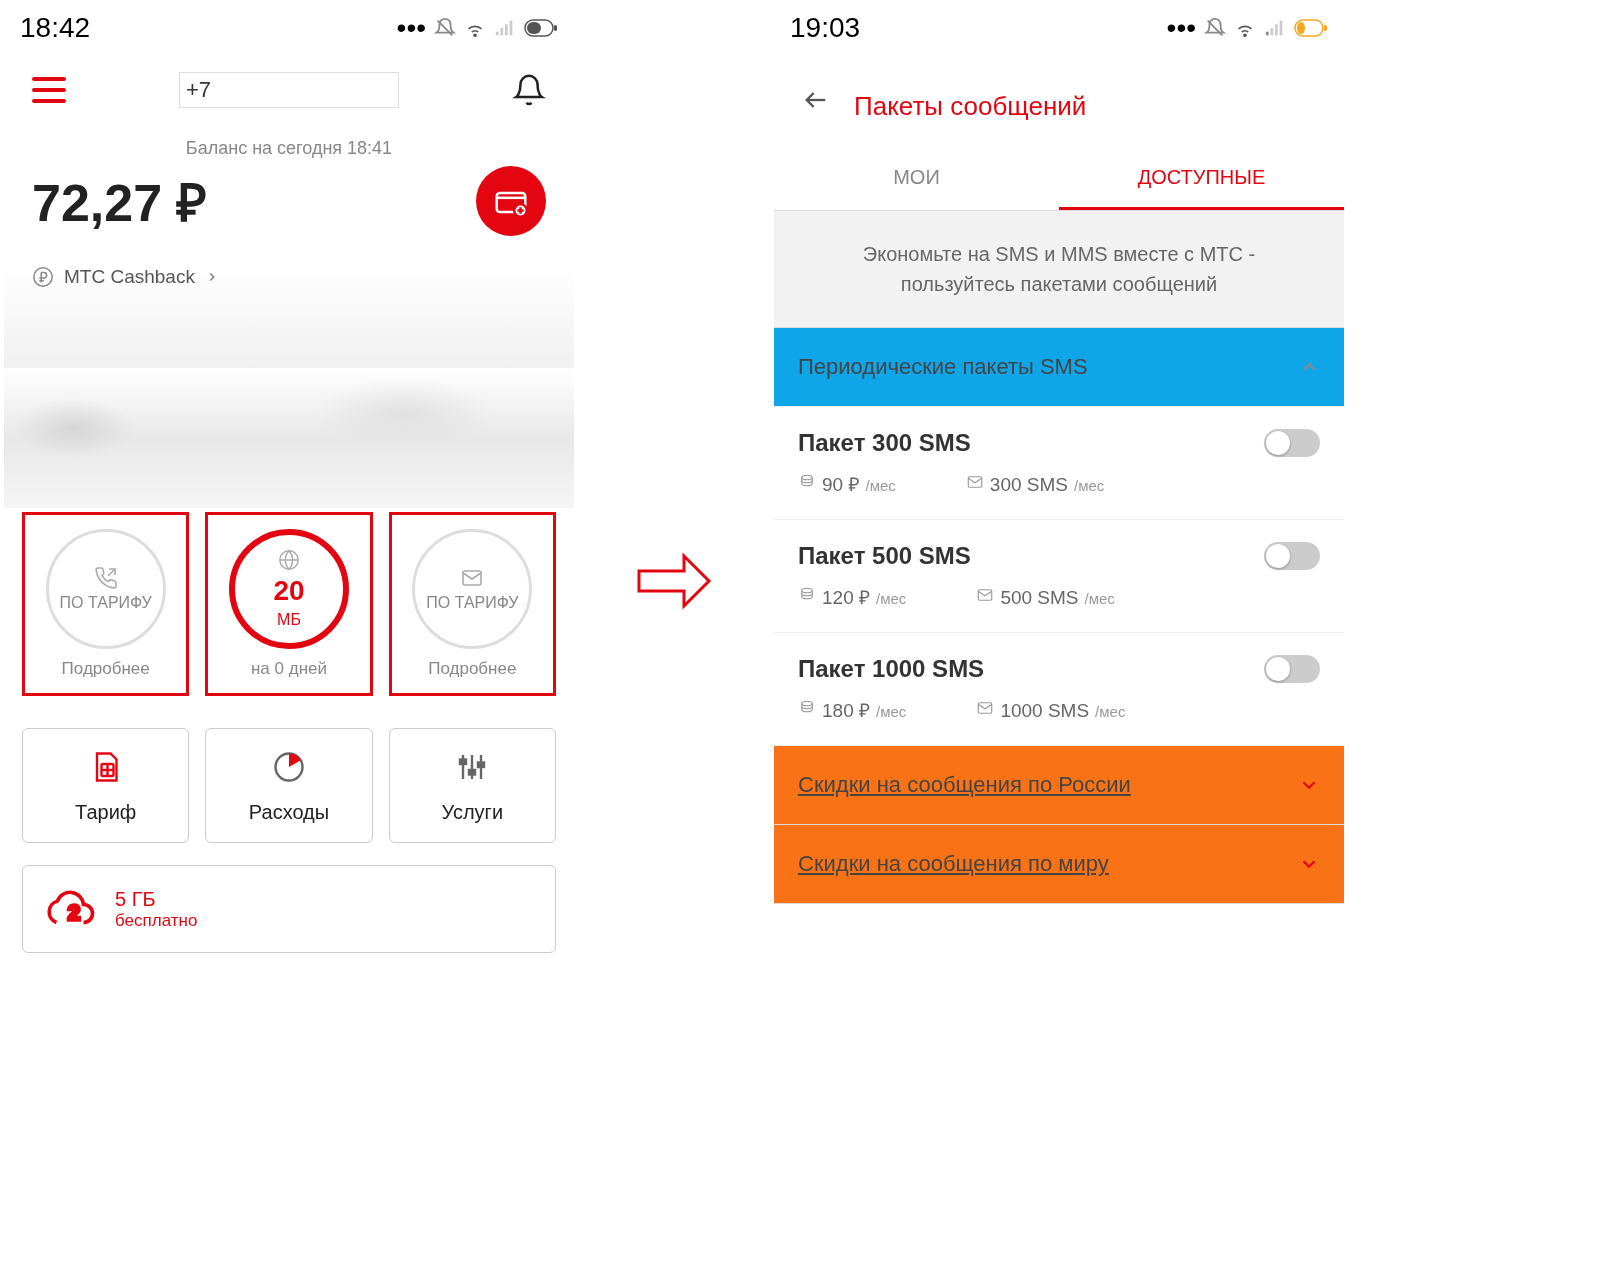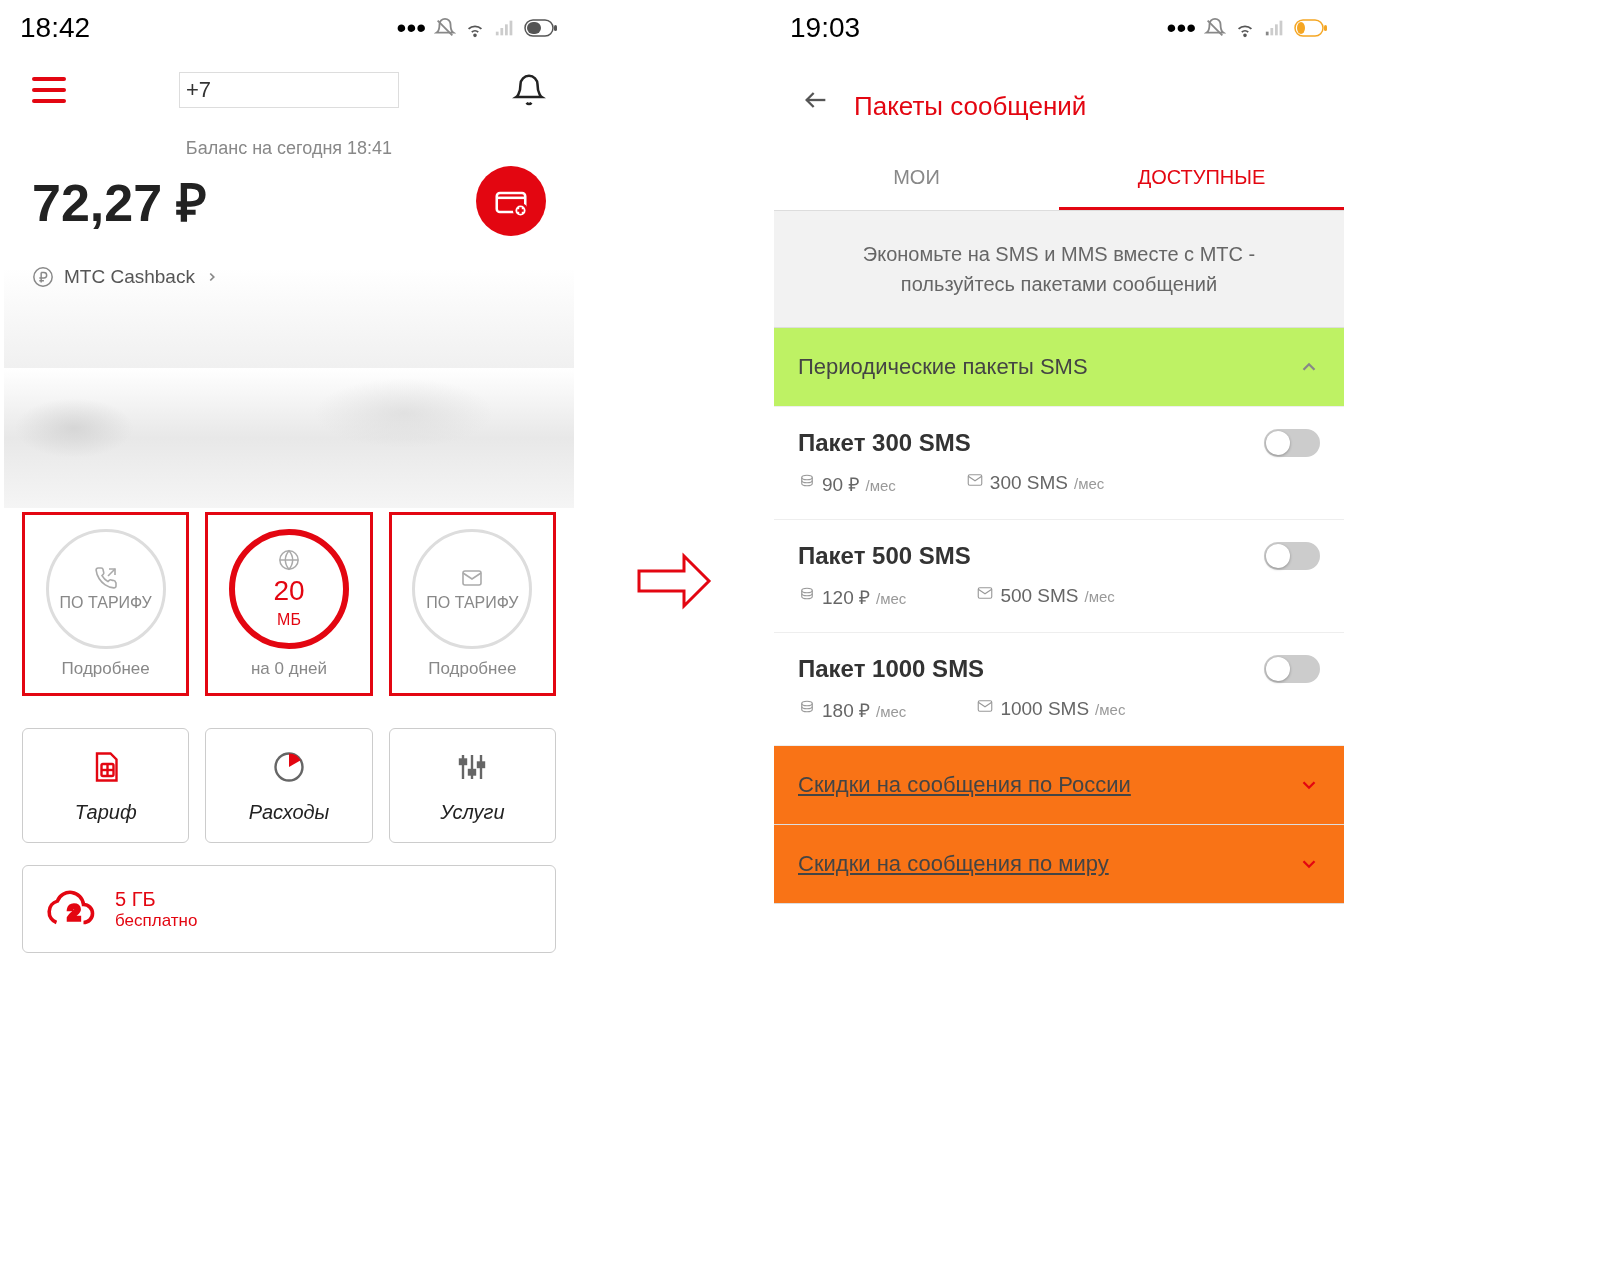--- a/index.html
+++ b/index.html
@@ -29,26 +29,26 @@
 .clouds { height: 140px; background: linear-gradient(180deg, rgba(240,240,240,0) 0%, #e8e8e8 50%, #f5f5f5 100%); position: relative; }
 .clouds::before { content: ""; position: absolute; left: 10px; top: 30px; width: 120px; height: 60px; background: radial-gradient(ellipse at center, rgba(200,200,200,0.6), transparent 70%); }
 .clouds::after { content: ""; position: absolute; right: 80px; top: 10px; width: 180px; height: 70px; background: radial-gradient(ellipse at center, rgba(210,210,210,0.5), transparent 70%); }
 
 
 .usage-row { display: flex; gap: 16px; padding: 4px 18px; }
 .usage-card { flex: 1; border: 3px solid #e30611; padding: 14px 8px; text-align: center; }
 .usage-circle { width: 120px; height: 120px; border-radius: 50%; border: 3px solid #ddd; margin: 0 auto 10px; display: flex; flex-direction: column; align-items: center; justify-content: center; gap: 4px; }
 .usage-circle.red { border: 6px solid #e30611; }
 .usage-circle-label { font-size: 16px; color: #888; font-weight: 500; }
-.usage-big { font-size: 28px; color: #e30611; font-weight: 400; }
+.usage-big { font-size: 28px; color: #e30611; font-weight: 700; }
 .usage-small { font-size: 16px; color: #e30611; text-transform: uppercase; }
 .usage-sub { color: #888; font-size: 17px; margin-top: 8px; }
 
 
-.action-row { display: flex; gap: 16px; padding: 28px 18px 14px; font-style: italic; }
+.action-row { display: flex; gap: 16px; padding: 28px 18px 14px; }
 .action-card { flex: 1; border: 1px solid #ccc; border-radius: 6px; padding: 18px 8px; text-align: center; }
 .action-icon { height: 40px; display: flex; align-items: center; justify-content: center; margin-bottom: 14px; }
 .action-label { font-size: 20px; color: #222; }
 
 
 .storage-card { margin: 8px 18px; border: 1px solid #ccc; border-radius: 6px; padding: 16px 20px; display: flex; align-items: center; gap: 18px; }
 .storage-text { flex: 1; }
 .storage-title { font-size: 22px; font-weight: 700; color: #222; }
 .storage-sub { font-size: 18px; color: #888; }
 .storage-right { }
@@ -58,25 +58,25 @@
 
 .arrow-between { align-self: center; margin-top: 200px; }
 
 
 .header2 { display: flex; align-items: center; gap: 24px; padding: 26px 28px; }
 .page-title { font-size: 26px; color: #e30611; font-weight: 500; margin-top: 13px; }
 .tabs { display: flex; border-bottom: 1px solid #ddd; }
 .tab { flex: 1; text-align: center; padding: 18px 0; font-size: 20px; color: #888; cursor: pointer; }
 .tab.active { color: #e30611; border-bottom: 3px solid #e30611; }
 .promo-banner { background: #f2f2f2; padding: 28px 30px; text-align: center; color: #666; font-size: 20px; line-height: 1.5; border-bottom: 1px solid #ddd; }
-.section-header { display: flex; justify-content: space-between; align-items: center; padding: 26px 24px; font-size: 22px; color: #444; border-bottom: 1px solid #eee; background: #bef264; }
+.section-header { display: flex; justify-content: space-between; align-items: center; padding: 26px 24px; font-size: 22px; color: #444; border-bottom: 1px solid #eee; background: #0ea5e9; }
 .package { padding: 22px 24px; border-bottom: 1px solid #eee; }
 .package-top { display: flex; justify-content: space-between; align-items: center; margin-bottom: 14px; }
 .package-name { font-size: 24px; font-weight: 700; color: #333; }
-.package-bottom { display: flex; gap: 70px; color: #666; font-size: 19px; }
+.package-bottom { display: flex; gap: 70px; color: #666; font-size: 19px; align-items: center; }
 .package-price, .package-qty { display: flex; align-items: baseline; gap: 6px; }
 .unit { font-size: 15px; color: #999; }
 .toggle { width: 56px; height: 28px; background: #ccc; border-radius: 14px; position: relative; }
 .toggle::after { content: ""; position: absolute; left: 2px; top: 2px; width: 24px; height: 24px; background: #fff; border-radius: 50%; box-shadow: 0 1px 3px rgba(0,0,0,0.3); }
 .collapsed-section { background: #f97316; padding: 26px 24px; display: flex; justify-content: space-between; align-items: center; font-size: 22px; color: #444; border-bottom: 1px solid #ddd; text-decoration: underline; }
 </style>
 </head>
 <body>
 
 <div class="phone">

